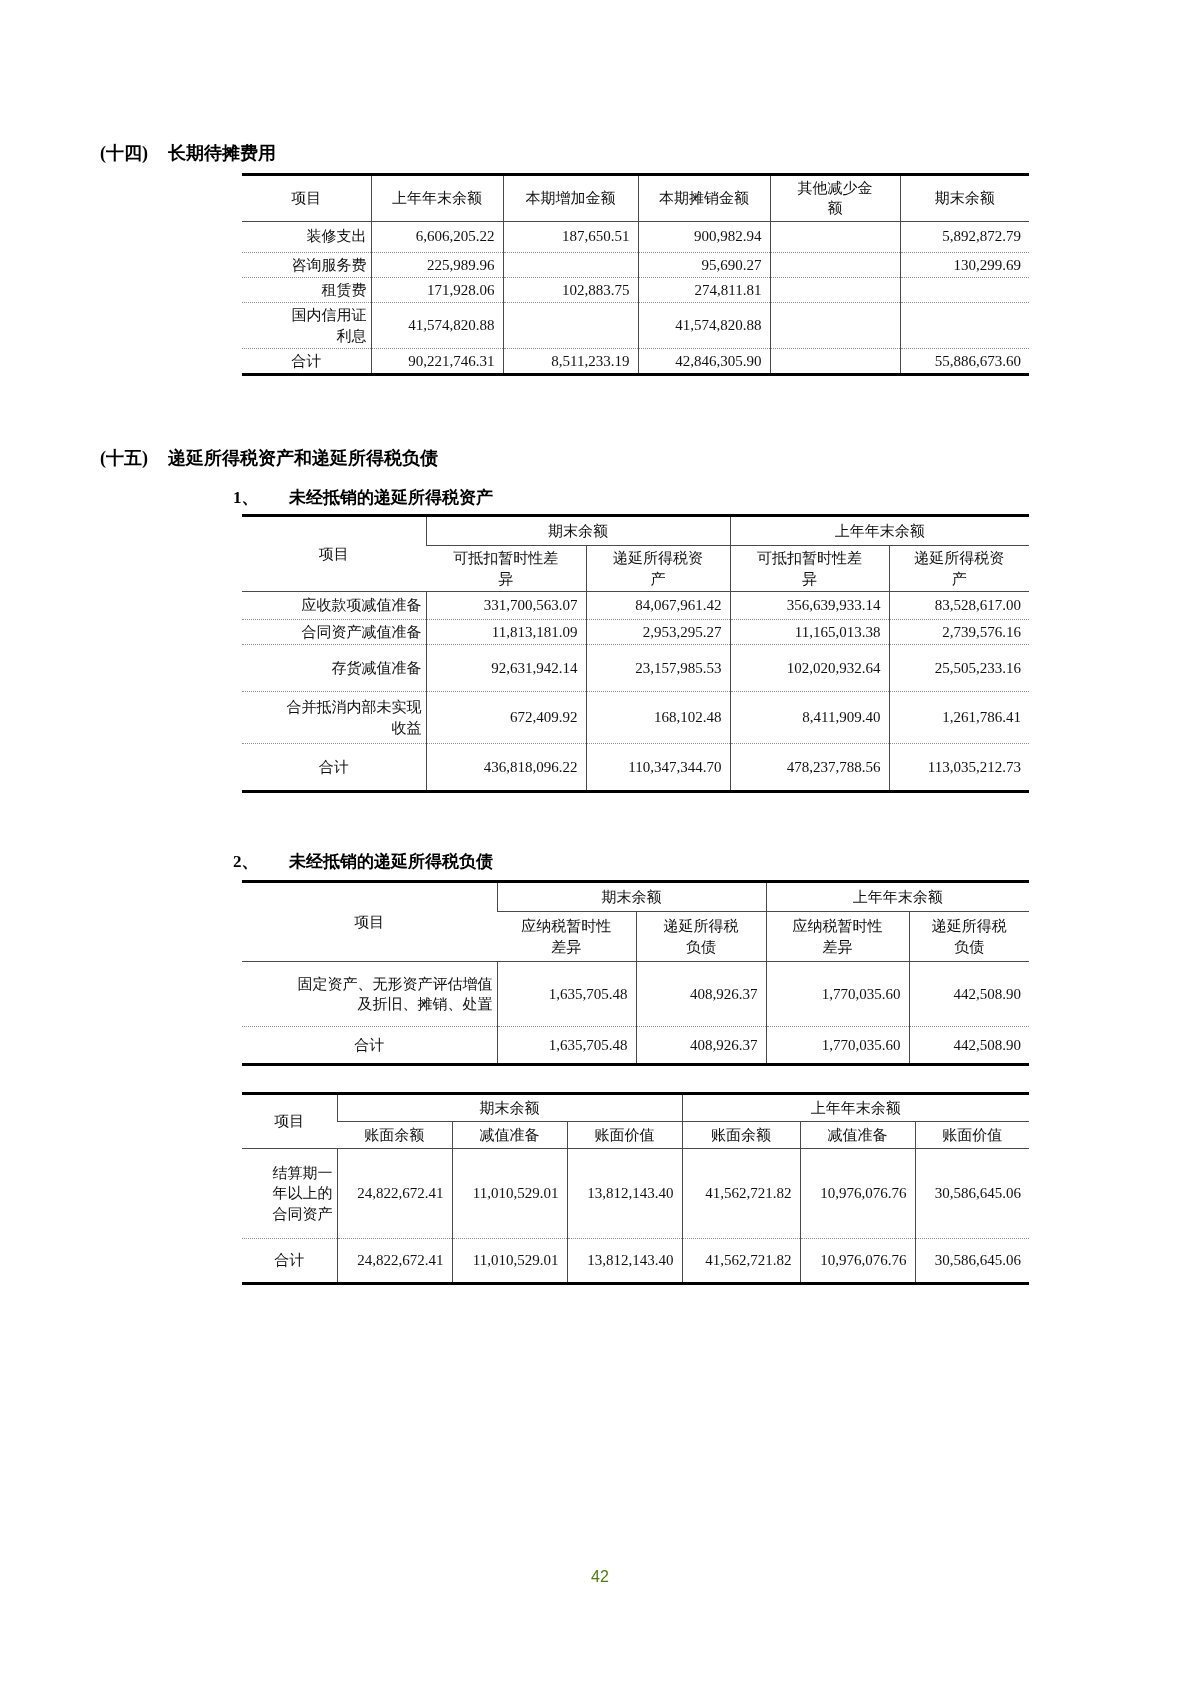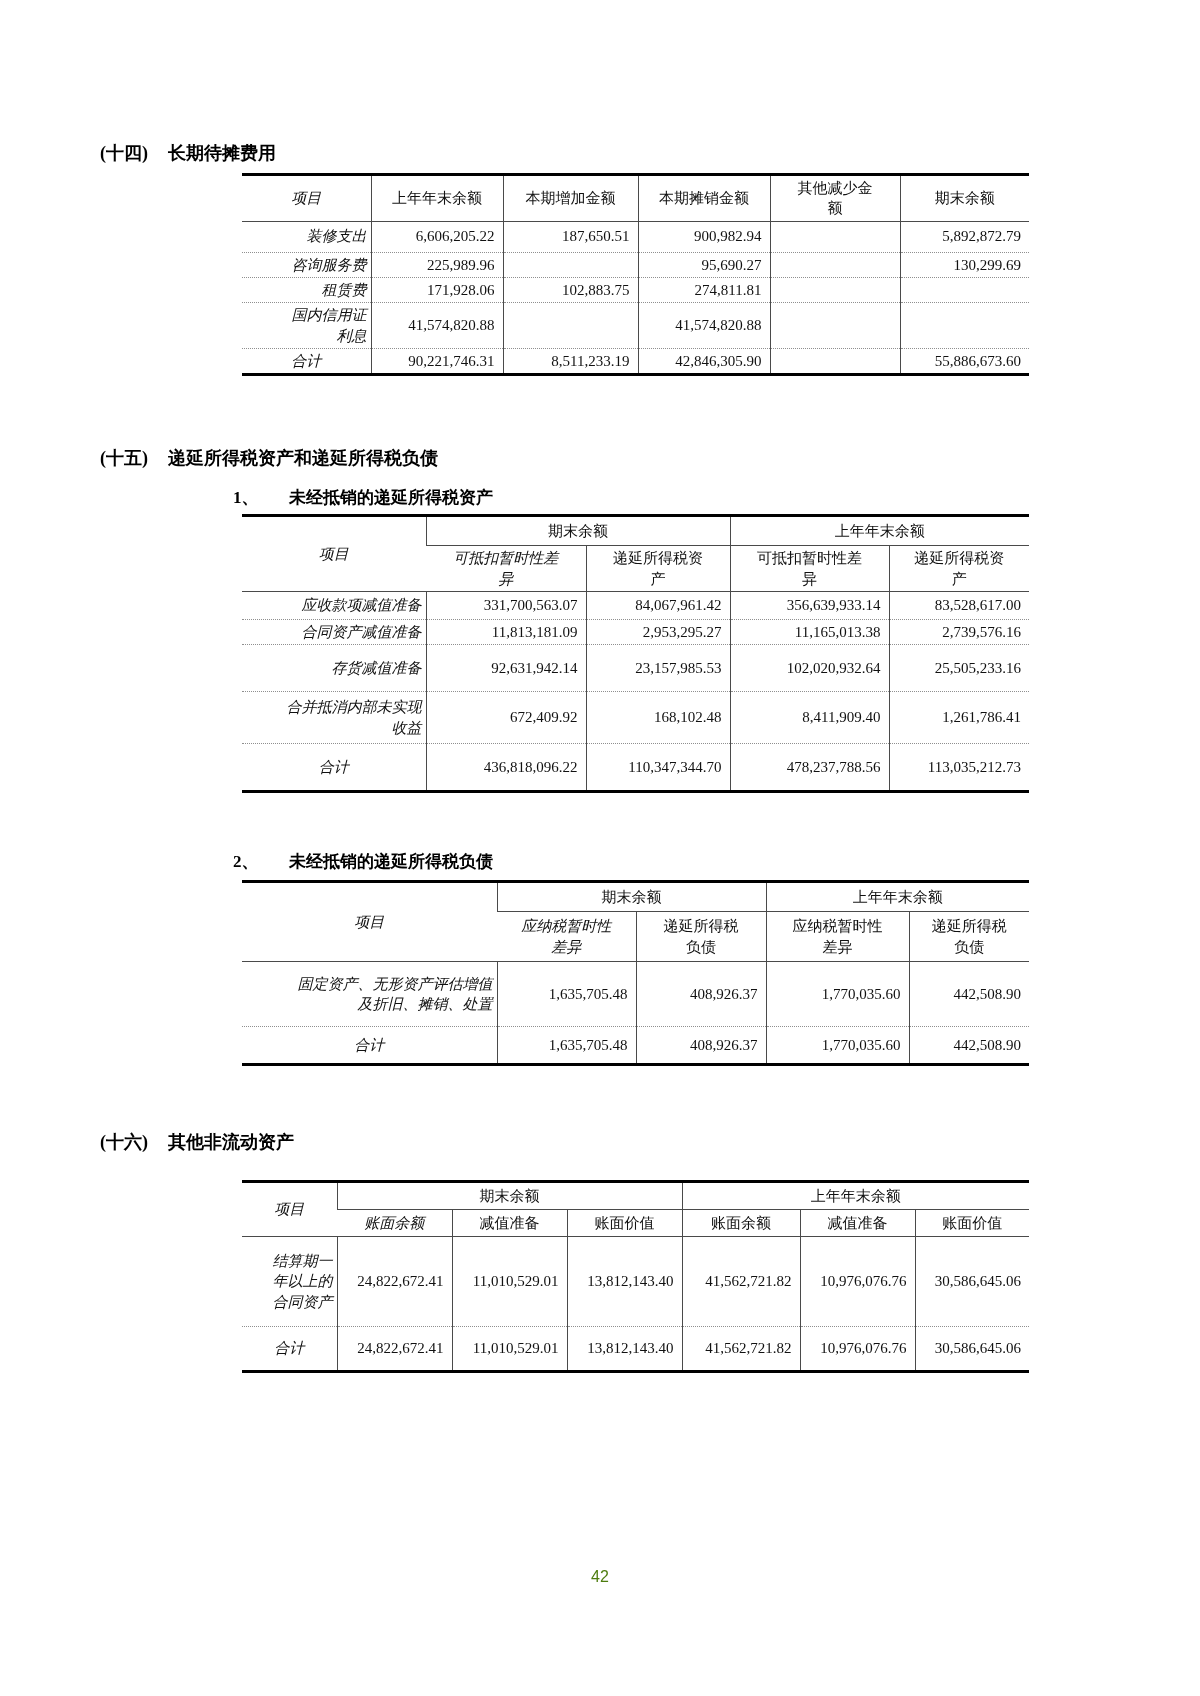--- a/index.html
+++ b/index.html
@@ -19,21 +19,21 @@
     border-collapse:collapse;table-layout:fixed;
     margin-left:242px;width:787px;
     border-top:3px solid #000;border-bottom:3px solid #000;
     font-size:15px;line-height:1.35;
   }
   .fin th,.fin td{
     border-left:1px solid #4a4a4a;
     font-weight:normal;vertical-align:middle;
     padding:2px 4px;overflow:hidden;
   }
-  .fin th:first-child,.fin td:first-child{border-left:none;font-style:italic;}
+  .fin th:first-child,.fin td:first-child{border-left:none;}
   .fin thead th{text-align:center;white-space:pre-line;border-bottom:1px solid #4a4a4a;}
   .fin tbody td{border-bottom:1px dotted #8f8f8f;}
   .fin tbody tr:last-child td{border-bottom:none;}
   td.lbl{text-align:right;padding-left:8px;white-space:pre-line;}
   td.val{text-align:right;padding-right:8px;white-space:nowrap;}
   td.c{text-align:center;}
   
   .h24{height:24px}.h25{height:25px}.h27{height:27px}.h28{height:28px}
   .h30{height:30px}.h31{height:31px}.h38{height:38px}.h42{height:42px}
   .h45{height:45px}.h46{height:46px}.h47{height:47px}.h48{height:48px}
@@ -236,23 +236,20 @@
       <tr class="h38">
         <td class="c">合计</td>
         <td class="val">1,635,705.48</td>
         <td class="val">408,926.37</td>
         <td class="val">1,770,035.60</td>
         <td class="val">442,508.90</td>
       </tr>
     </tbody>
   </table>
 
-  <div class="sec-heading lvl1 mt64">
-    <span class="num">(十六)</span><span class="ttl">其他非流动资产</span>
-  </div>
 
   <table class="fin mt26">
     <colgroup>
         <col style="width:95px">
         <col style="width:115px">
         <col style="width:115px">
         <col style="width:115px">
         <col style="width:118px">
         <col style="width:115px">
         <col style="width:114px">

